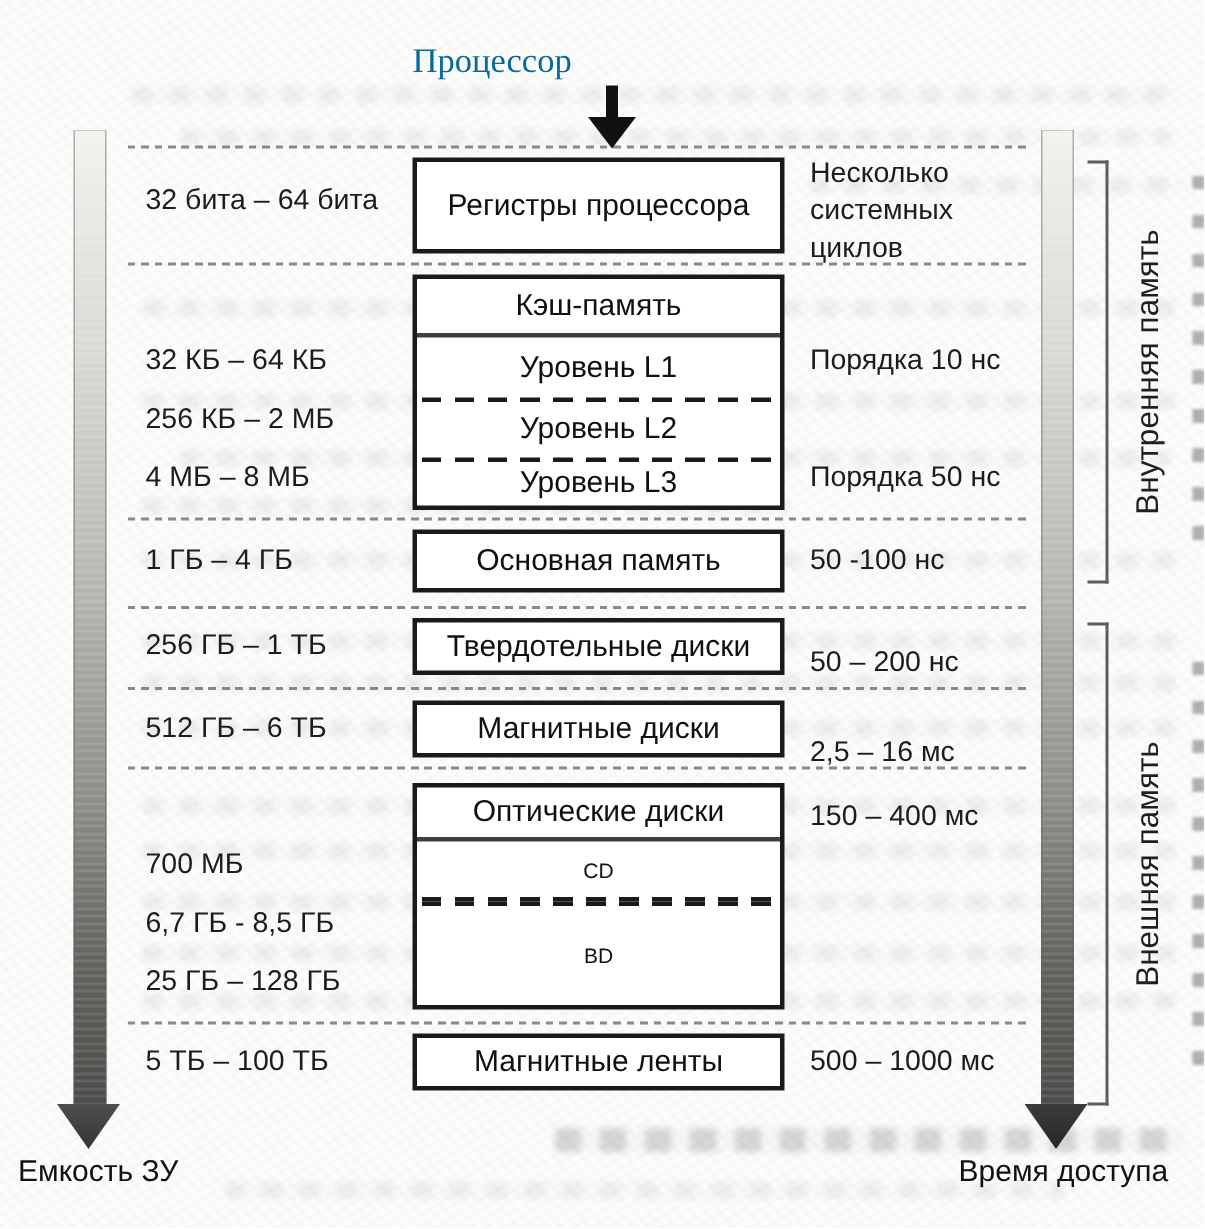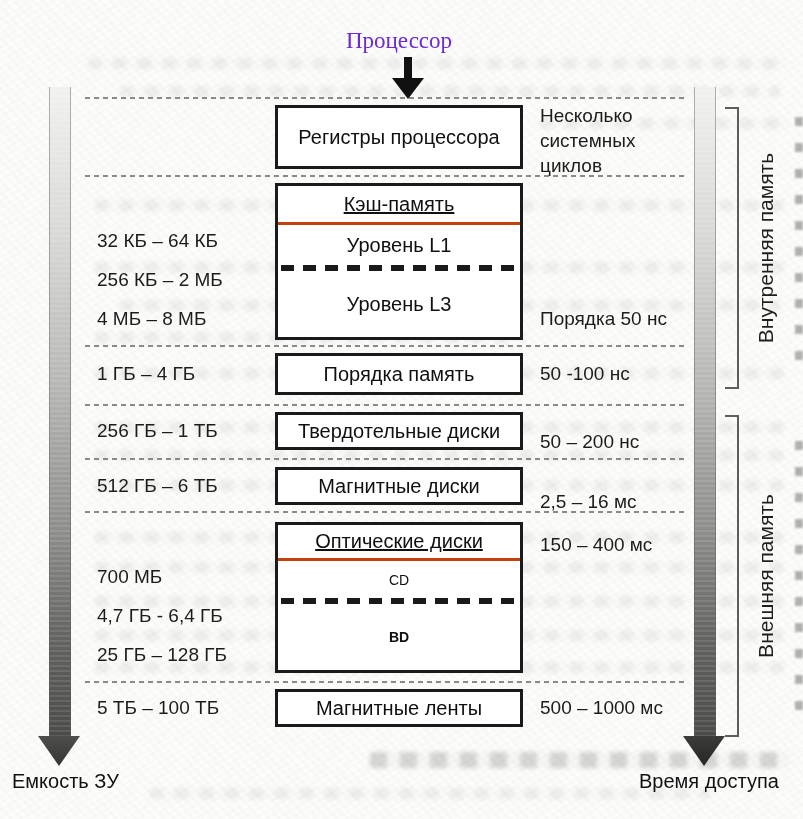--- a/index.html
+++ b/index.html
@@ -17,22 +17,22 @@
       repeating-linear-gradient(-31deg, rgba(0,0,0,0.010) 0 2px, transparent 2px 6px);
   }
   .noise{
     position:absolute;z-index:0;height:11px;border-radius:4px;
     background:repeating-linear-gradient(90deg, rgba(110,110,110,0.22) 0 13px, rgba(150,150,150,0.05) 13px 25px);
     filter:blur(2px);opacity:.45;pointer-events:none;
   }
   .noise.dark{opacity:.6;background:repeating-linear-gradient(90deg, rgba(70,70,70,0.35) 0 17px, rgba(140,140,140,0.08) 17px 30px);}
   
   .proc-title{
-    position:absolute;top:28px;left:275px;width:248px;text-align:center;z-index:2;
-    font-family:"Liberation Serif","DejaVu Serif",serif;font-size:23px;color:#6d28d9;
+    position:absolute;top:28px;left:275px;width:248px;text-align:left;z-index:2;
+    font-family:"Liberation Serif","DejaVu Serif",serif;font-size:23px;color:#0369a1;
   }
   .proc-arrow-stem{position:absolute;left:404px;top:57px;width:8px;height:23px;background:#111;z-index:2;}
   .proc-arrow-head{position:absolute;left:392px;top:78px;width:0;height:0;z-index:2;
     border-left:16px solid transparent;border-right:16px solid transparent;border-top:21px solid #111;}
   
   .v-arrow-bar{
     position:absolute;top:87px;width:20px;height:650px;z-index:1;
     background:
       repeating-linear-gradient(0deg, rgba(255,255,255,0.10) 0 2px, transparent 2px 5px),
       linear-gradient(180deg,#f1f1ee 0%,#d9d9d5 22%,#b8b8b4 45%,#8e8e8a 68%,#636360 85%,#4b4b49 100%);
@@ -54,21 +54,21 @@
   .time-label.multi{transform:none;white-space:normal;width:140px;line-height:25px;}
   
   .box{
     position:absolute;left:275px;width:248px;z-index:2;box-sizing:border-box;
     background:#fff;border:3px solid #1a1a1a;
     display:flex;align-items:center;justify-content:center;
     font-size:20px;color:#101010;text-align:center;
   }
   .compound{flex-direction:column;align-items:stretch;justify-content:flex-start;padding:0;}
   .c-row{display:flex;align-items:center;justify-content:center;}
-  .c-title{border-bottom:3px solid #c2410c;text-decoration:underline;}
+  .c-title{border-bottom:3px solid #404040;}
   .bold-dash{height:3px;margin:0 3px;flex:none;
     background:repeating-linear-gradient(90deg,#1a1a1a 0 13px,transparent 13px 22px);}
   .media-label{font-size:14px;}
   
   .bracket{
     position:absolute;width:14px;z-index:1;box-sizing:border-box;
     border-top:2px solid #5d5d5d;border-bottom:2px solid #5d5d5d;border-right:2px solid #5d5d5d;
   }
   .rot-label{
     position:absolute;width:300px;height:26px;line-height:26px;text-align:center;z-index:2;
@@ -119,56 +119,59 @@
   <div class="v-arrow-head" style="left:683px;top:736px;background:linear-gradient(180deg,#3c3c3a,#262624);"></div>
 
   <div class="dash-line" style="top:97px;"></div>
   <div class="dash-line" style="top:175px;"></div>
   <div class="dash-line" style="top:345px;"></div>
   <div class="dash-line" style="top:404px;"></div>
   <div class="dash-line" style="top:458px;"></div>
   <div class="dash-line" style="top:511px;"></div>
   <div class="dash-line" style="top:681px;"></div>
 
+  <div class="cap-label" style="top:134px;">32 бита – 64 бита</div>
   <div class="cap-label" style="top:241px;">32 КБ – 64 КБ</div>
   <div class="cap-label" style="top:280px;">256 КБ – 2 МБ</div>
   <div class="cap-label" style="top:319px;">4 МБ – 8 МБ</div>
   <div class="cap-label" style="top:374px;">1 ГБ – 4 ГБ</div>
   <div class="cap-label" style="top:431px;">256 ГБ – 1 ТБ</div>
   <div class="cap-label" style="top:486px;">512 ГБ – 6 ТБ</div>
   <div class="cap-label" style="top:577px;">700 МБ</div>
-  <div class="cap-label" style="top:616px;">4,7 ГБ - 6,4 ГБ</div>
+  <div class="cap-label" style="top:616px;">6,7 ГБ - 8,5 ГБ</div>
   <div class="cap-label" style="top:655px;">25 ГБ – 128 ГБ</div>
   <div class="cap-label" style="top:708px;">5 ТБ – 100 ТБ</div>
 
   <div class="box" style="top:105px;height:64px;">Регистры процессора</div>
 
   <div class="box compound" style="top:183px;height:157px;">
     <div class="c-row c-title" style="height:36px;">Кэш-память</div>
     <div class="c-row" style="height:40px;">Уровень L1</div>
     <div class="bold-dash"></div>
+    <div class="c-row" style="height:37px;">Уровень L2</div>
     <div class="bold-dash"></div>
     <div class="c-row" style="flex:1;">Уровень L3</div>
   </div>
 
-  <div class="box" style="top:353px;height:42px;">Порядка память</div>
+  <div class="box" style="top:353px;height:42px;">Основная память</div>
   <div class="box" style="top:412px;height:38px;">Твердотельные диски</div>
   <div class="box" style="top:467px;height:38px;">Магнитные диски</div>
 
   <div class="box compound" style="top:522px;height:151px;">
     <div class="c-row c-title" style="height:33px;">Оптические диски</div>
     <div class="c-row media-label" style="height:37px;">CD</div>
     <div class="bold-dash"></div>
     <div class="bold-dash"></div>
-    <div class="c-row media-label" style="flex:1;font-weight:bold;">BD</div>
+    <div class="c-row media-label" style="flex:1;">BD</div>
   </div>
 
   <div class="box" style="top:689px;height:38px;">Магнитные ленты</div>
 
   <div class="time-label multi" style="top:103px;">Несколько системных циклов</div>
+  <div class="time-label" style="top:241px;">Порядка 10 нс</div>
   <div class="time-label" style="top:319px;">Порядка 50 нс</div>
   <div class="time-label" style="top:374px;">50 -100 нс</div>
   <div class="time-label" style="top:442px;">50 – 200 нс</div>
   <div class="time-label" style="top:502px;">2,5 – 16 мс</div>
   <div class="time-label" style="top:545px;">150 – 400 мс</div>
   <div class="time-label" style="top:708px;">500 – 1000 мс</div>
 
   <div class="bracket" style="left:725px;top:107px;height:282px;"></div>
   <div class="bracket" style="left:725px;top:415px;height:322px;"></div>
   <div class="rot-label" style="left:616px;top:235px;">Внутренняя память</div>

